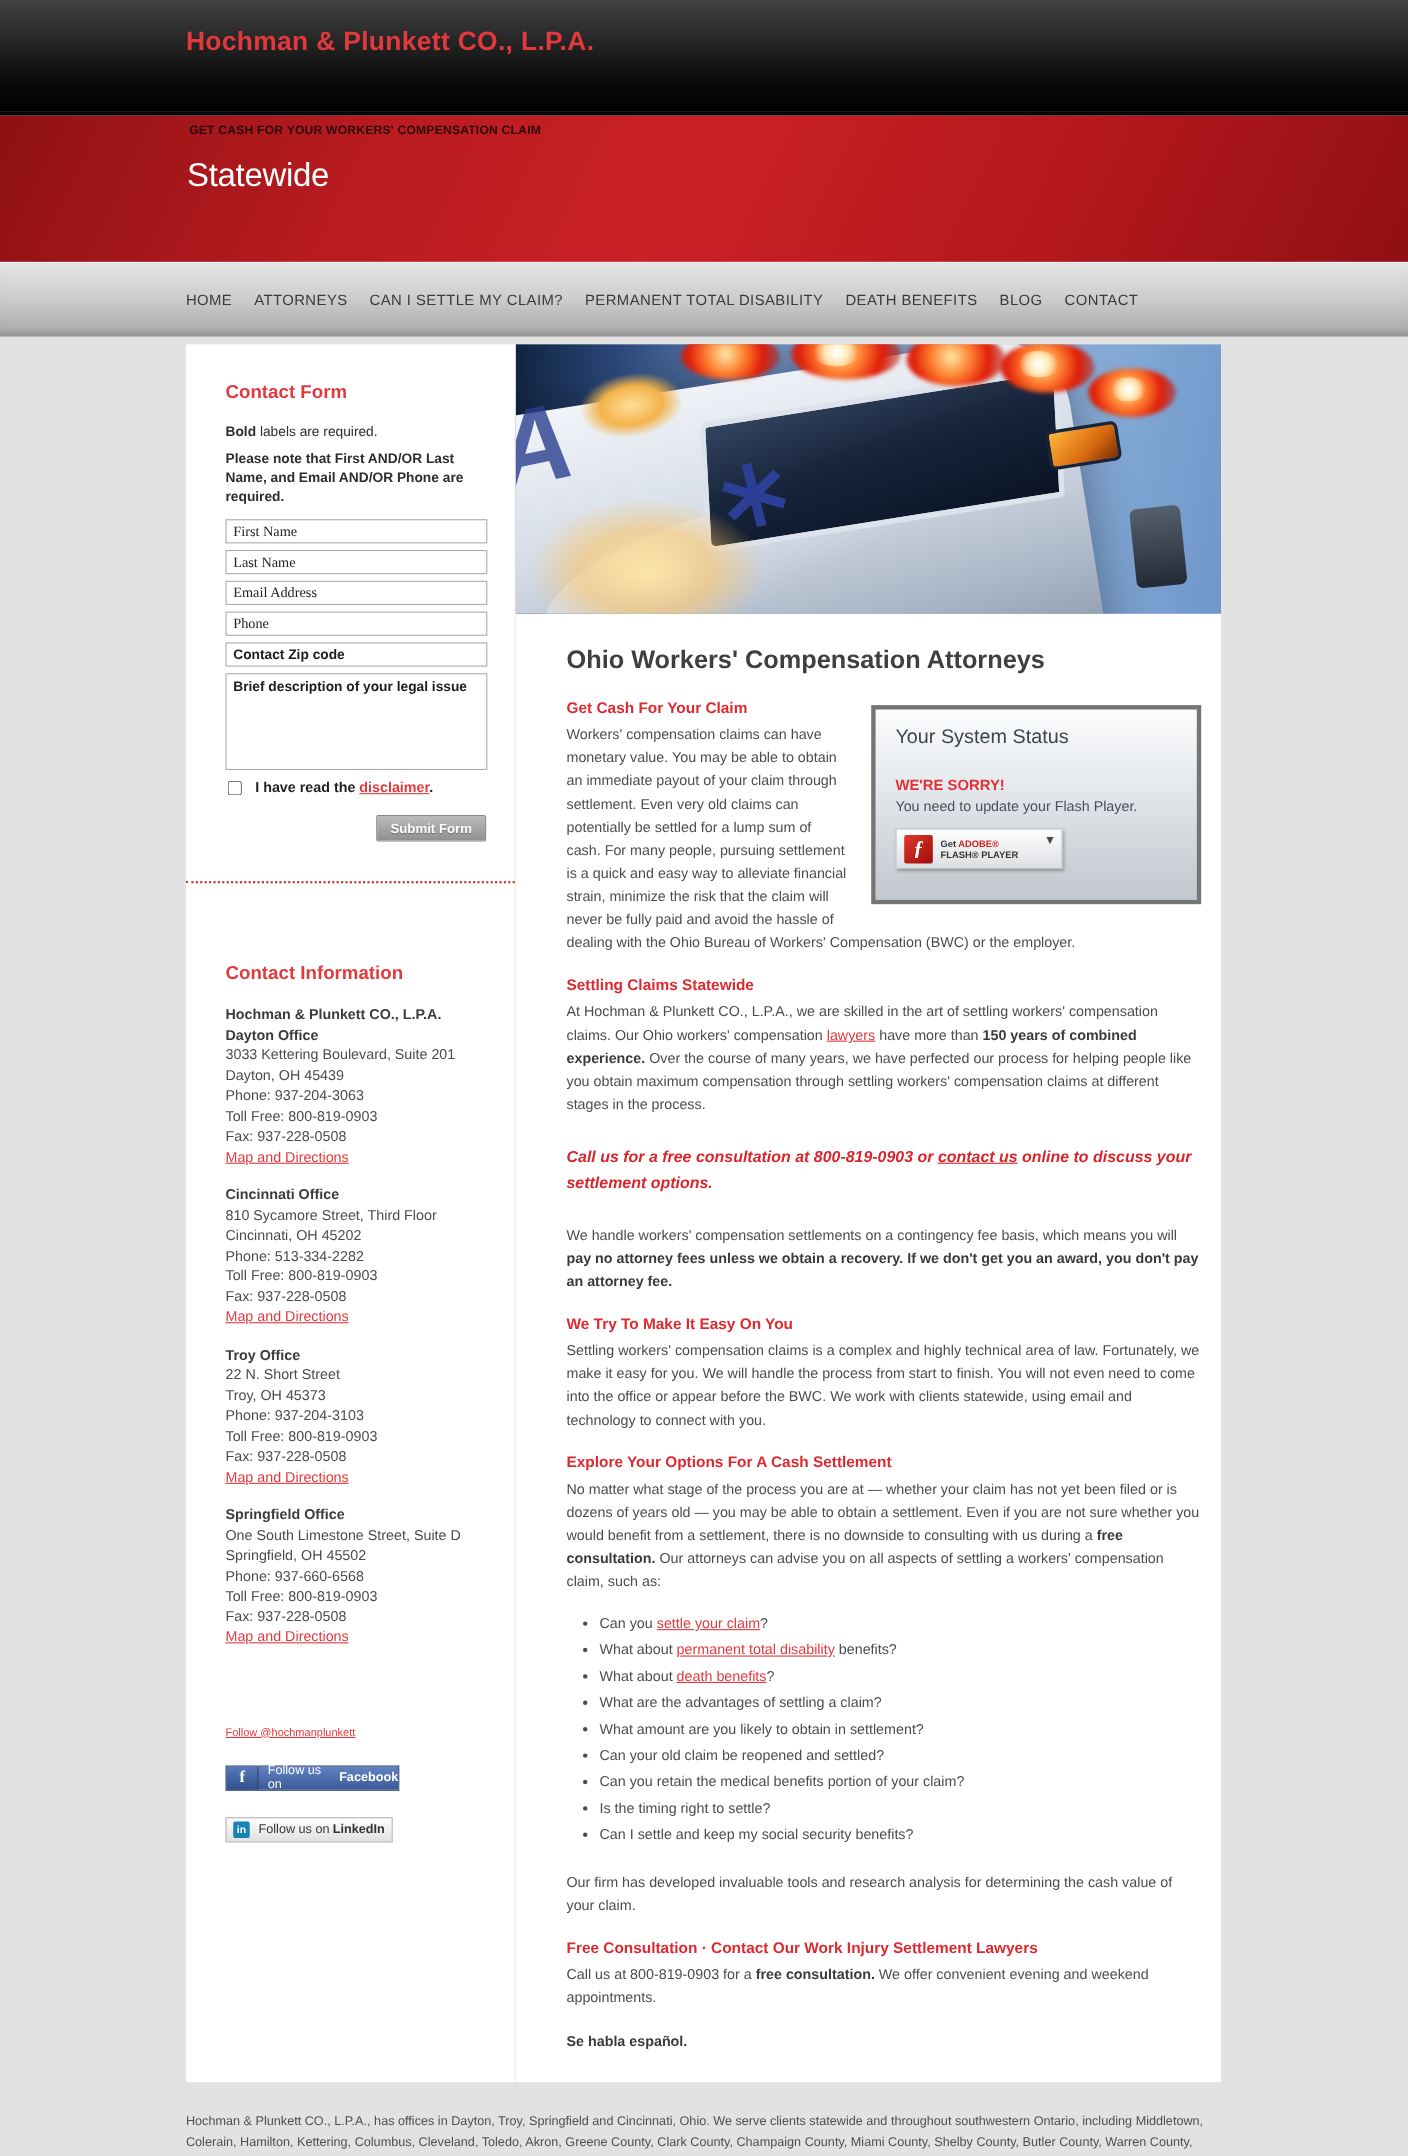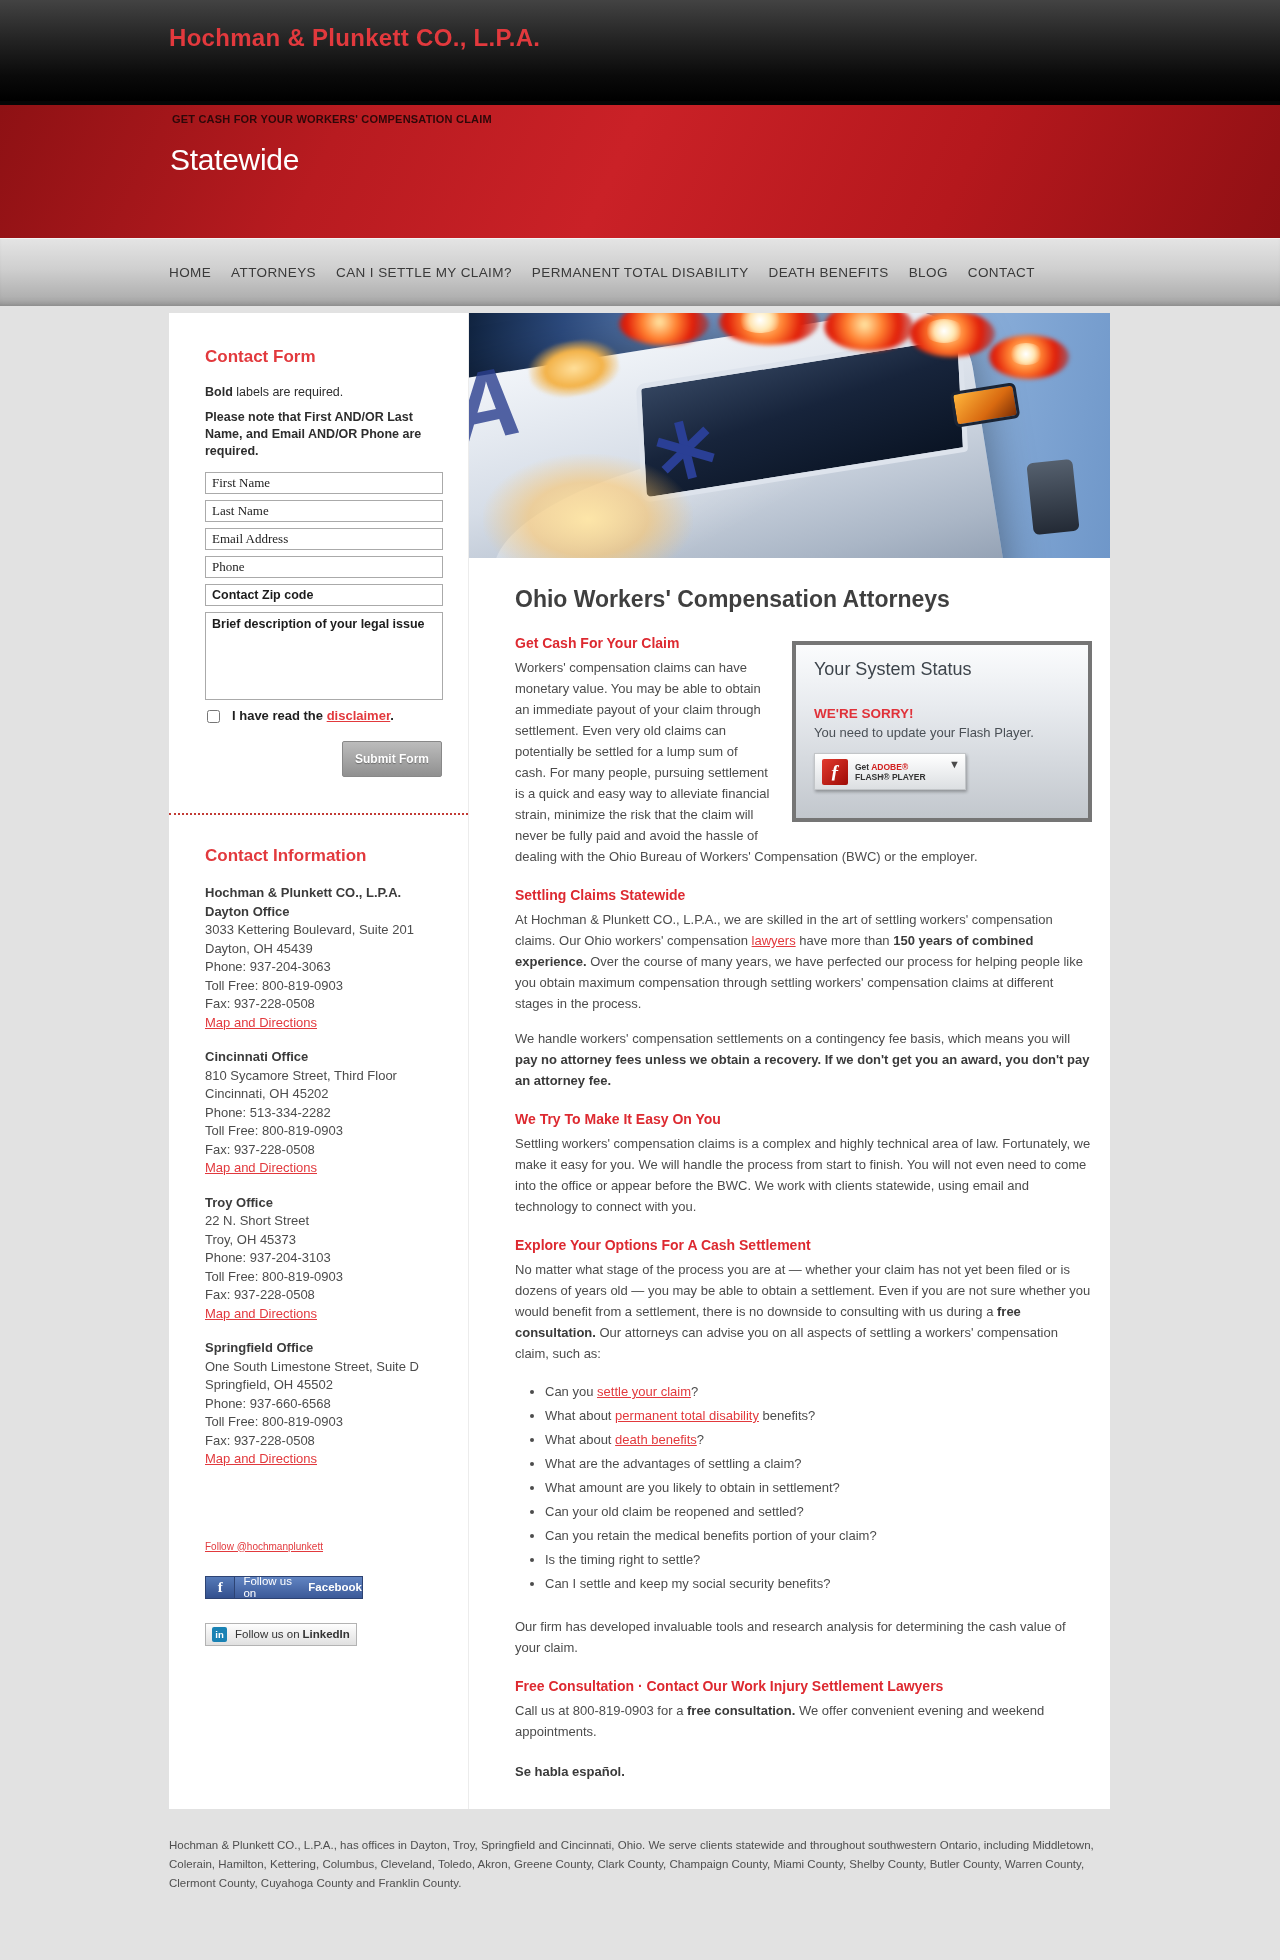--- a/index.html
+++ b/index.html
@@ -37,26 +37,26 @@
   .side-title { color:#e2393d; font-size:17px; font-weight:bold; margin:4px 0 18px; }
   .form-note1 { font-size:12.5px; color:#2d2d2d; margin-bottom:10px; }
   .form-note2 { font-size:12.5px; font-weight:bold; color:#2d2d2d; line-height:17px; margin-bottom:12px; }
   .fld { display:block; width:238px; height:22px; border:1px solid #aaa; margin-bottom:6px; padding:0 6px; font-size:12.5px; background:#fff; }
   .fld.opt::placeholder { font-family:"Liberation Serif", serif; color:#222; font-size:13px; font-style:normal; }
   .fld.req::placeholder { font-family:"Liberation Sans", sans-serif; font-weight:bold; color:#1c1c1c; }
   textarea.fld { height:88px; padding-top:4px; resize:none; }
   .disc-row { display:flex; align-items:flex-start; margin:8px 0 18px; font-size:13px; font-weight:bold; color:#1f1f1f; }
   .disc-row input { margin:2px 12px 0 2px; width:13px; height:13px; }
   .disc-link { color:#e2393d; text-decoration:underline; cursor:pointer; }
-  .submit-btn { display:block; margin-left:auto; width:100px; height:36px; background:linear-gradient(#bcbcbc,#909090);
+  .submit-btn { display:block; margin-left:auto; width:100px; height:24px; background:linear-gradient(#bcbcbc,#909090);
     border:1px solid #888; border-radius:2px; color:#fff; font-size:12px; font-weight:bold; text-shadow:0 1px 1px rgba(0,0,0,.35); cursor:pointer; }
   .dotted-sep { border:none; border-top:2px dotted #c23b35; margin:36px -26px 0 -36px; }
 
   
-  .side-title2 { margin-top:31px; }
+  .side-title2 { margin-top:72px; }
   .office { font-size:13px; color:#4c4c4c; line-height:18.5px; margin-bottom:16px; }
   .office .bold { font-weight:bold; color:#3b3b3b; }
   .map-link { display:inline-block; color:#e2393d; text-decoration:underline; cursor:pointer; }
 
   
   .tw-link { display:inline-block; margin-top:56px; font-size:10px; color:#e2393d; text-decoration:underline; cursor:pointer; }
   .fb-btn { margin-top:22px; width:158px; height:23px; display:flex; background:linear-gradient(#6184c2,#3b5998);
     border:1px solid #2d4373; color:#fff; cursor:pointer; }
   .fb-icon { width:30px; display:flex; align-items:center; justify-content:center; border-right:1px solid #2d4373;
     background:linear-gradient(#567ab8,#33508e); font-family:"Liberation Serif", serif; font-weight:bold; font-size:15px; }
@@ -281,20 +281,21 @@
             <span class="dl-arrow">▼</span>
           </div>
         </div>
 
         <div class="red-head">Get Cash For Your Claim</div>
         <p class="para">Workers' compensation claims can have monetary value. You may be able to obtain an immediate payout of your claim through settlement. Even very old claims can potentially be settled for a lump sum of cash. For many people, pursuing settlement is a quick and easy way to alleviate financial strain, minimize the risk that the claim will never be fully paid and avoid the hassle of dealing with the Ohio Bureau of Workers' Compensation (BWC) or the employer.</p>
 
         <div class="red-head">Settling Claims Statewide</div>
         <p class="para"><span>At Hochman &amp; Plunkett CO., L.P.A., we are skilled in the art of settling workers' compensation claims. Our Ohio workers' compensation </span><a class="inline-link">lawyers</a><span> have more than </span><span class="bold">150 years of combined experience.</span><span> Over the course of many years, we have perfected our process for helping people like you obtain maximum compensation through settling workers' compensation claims at different stages in the process.</span></p>
 
+        <div class="callout"><span>Call us for a free consultation at 800-819-0903 or </span><a class="inline-link">contact us</a><span> online to discuss your settlement options.</span></div>
 
         <p class="para"><span>We handle workers' compensation settlements on a contingency fee basis, which means you will </span><span class="bold">pay no attorney fees unless we obtain a recovery. If we don't get you an award, you don't pay an attorney fee.</span></p>
 
         <div class="red-head">We Try To Make It Easy On You</div>
         <p class="para">Settling workers' compensation claims is a complex and highly technical area of law. Fortunately, we make it easy for you. We will handle the process from start to finish. You will not even need to come into the office or appear before the BWC. We work with clients statewide, using email and technology to connect with you.</p>
 
         <div class="red-head">Explore Your Options For A Cash Settlement</div>
         <p class="para"><span>No matter what stage of the process you are at — whether your claim has not yet been filed or is dozens of years old — you may be able to obtain a settlement. Even if you are not sure whether you would benefit from a settlement, there is no downside to consulting with us during a </span><span class="bold">free consultation.</span><span> Our attorneys can advise you on all aspects of settling a workers' compensation claim, such as:</span></p>
 
         <ul class="bullets">

